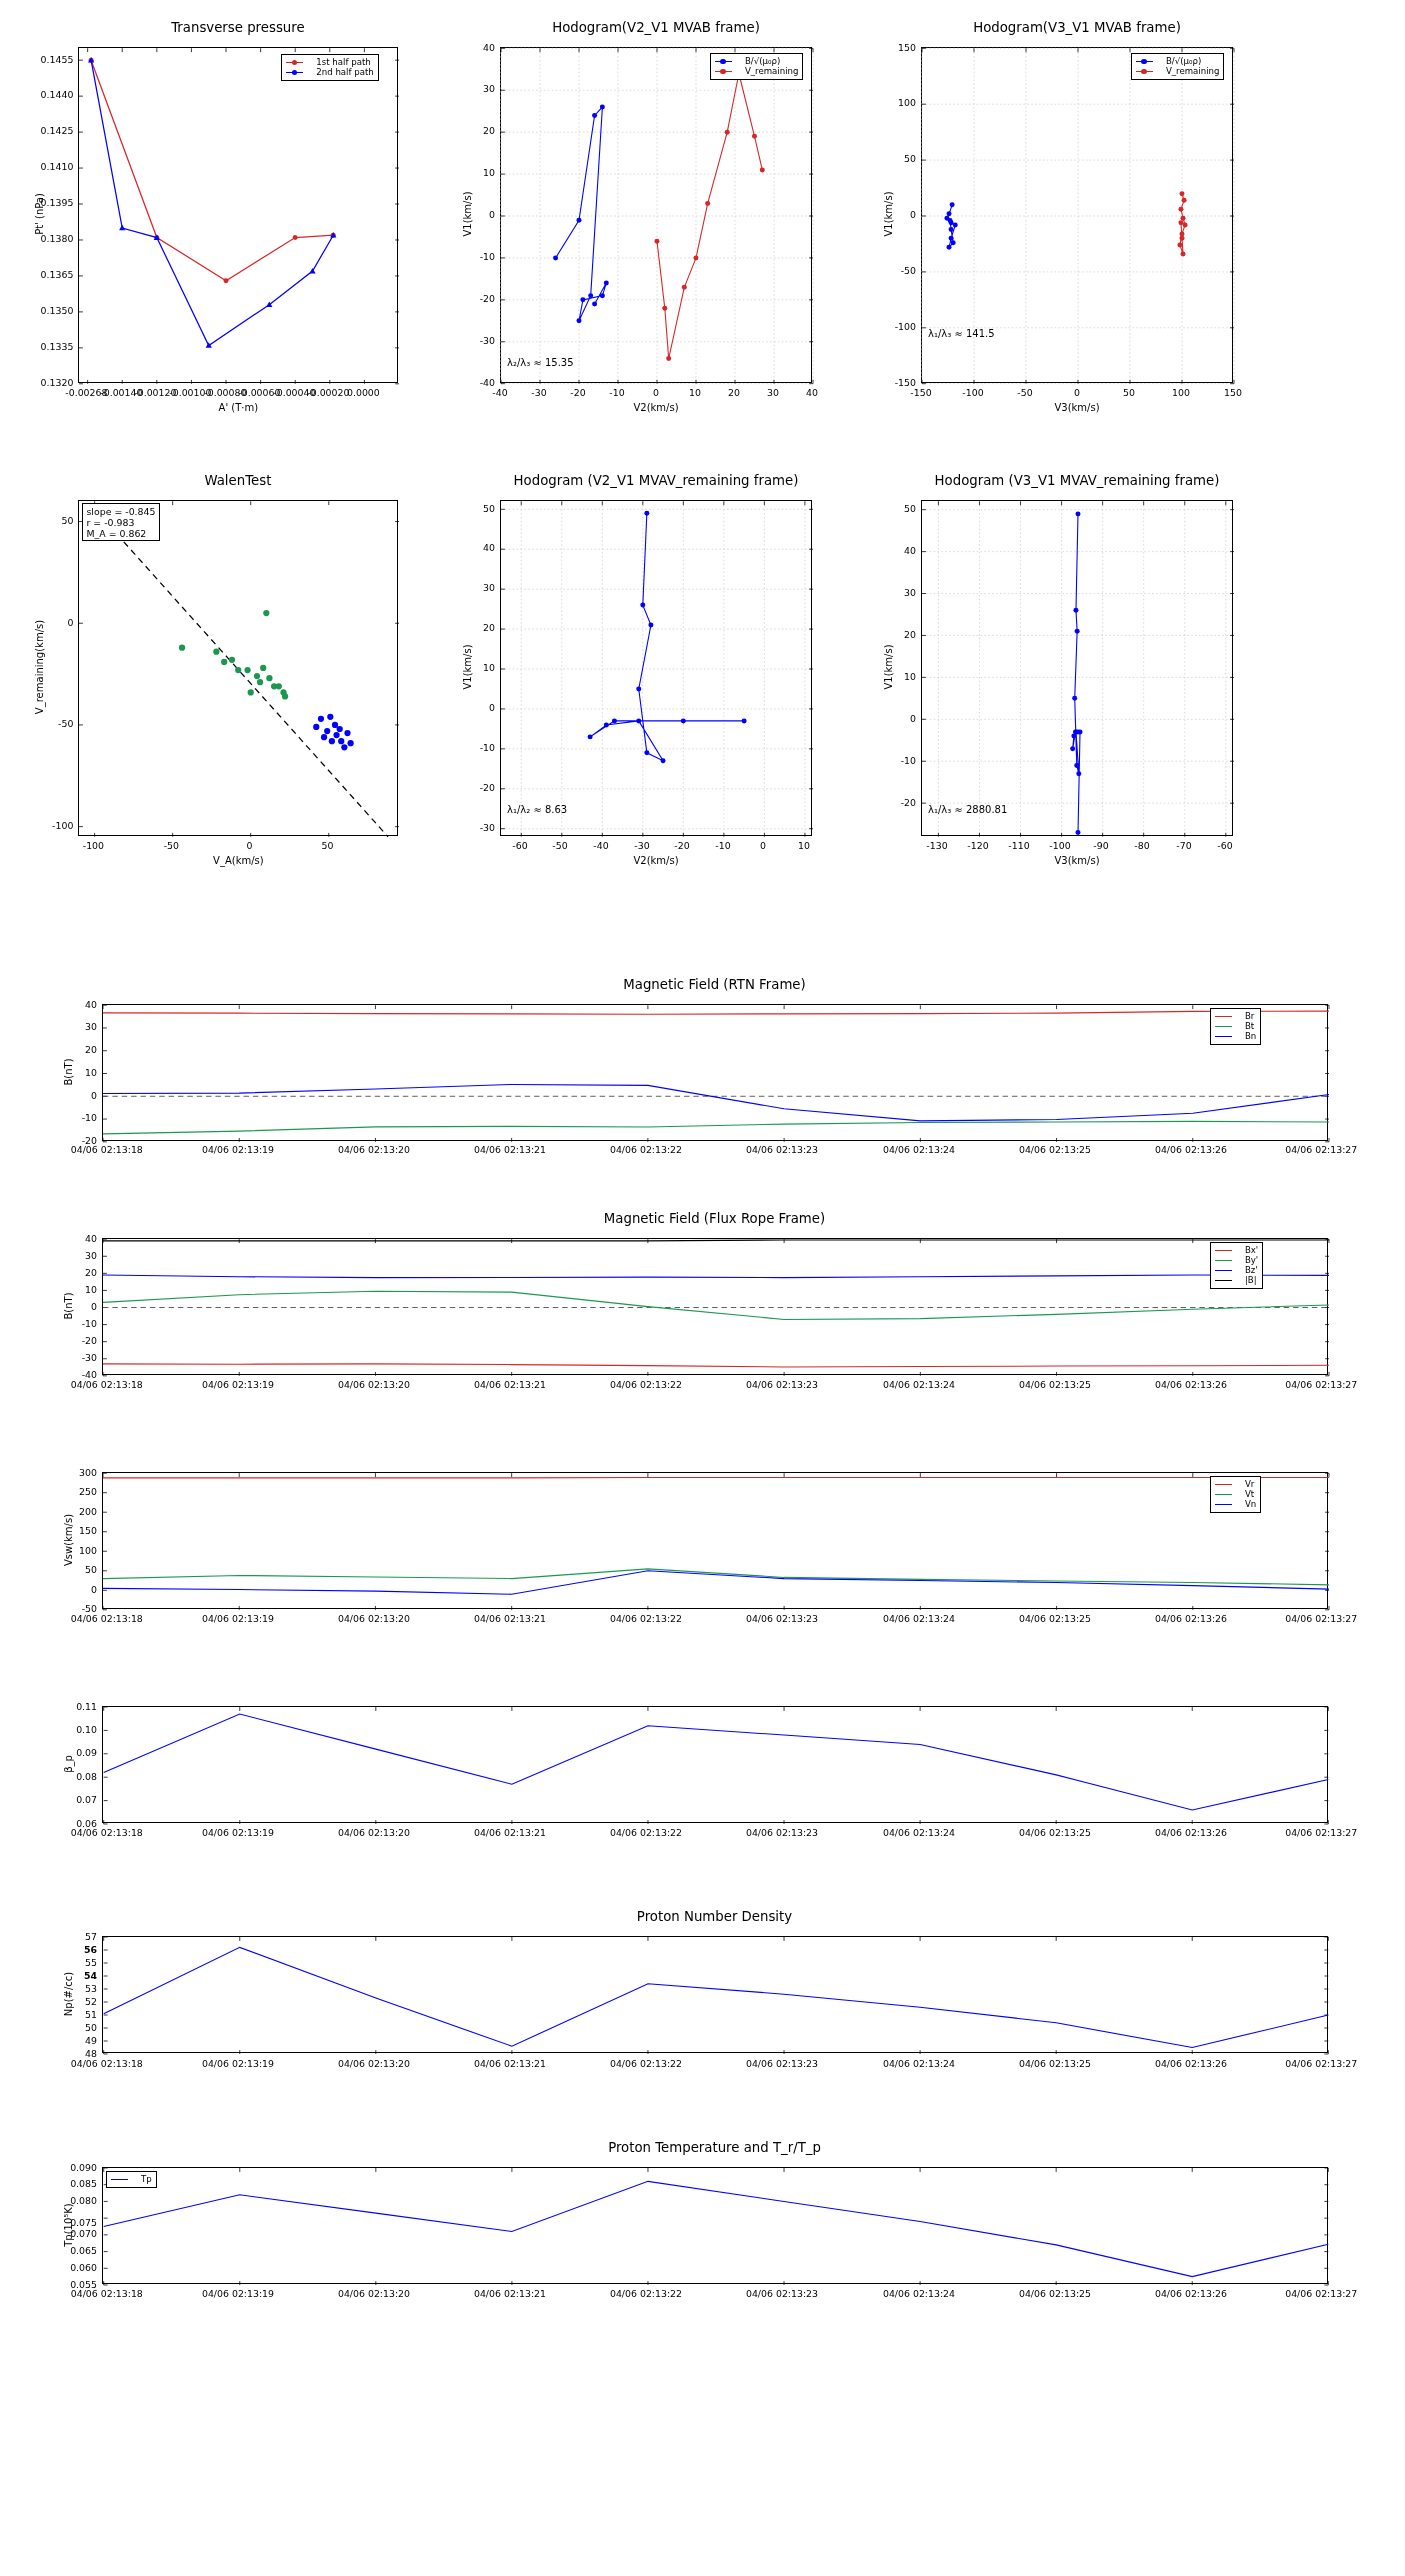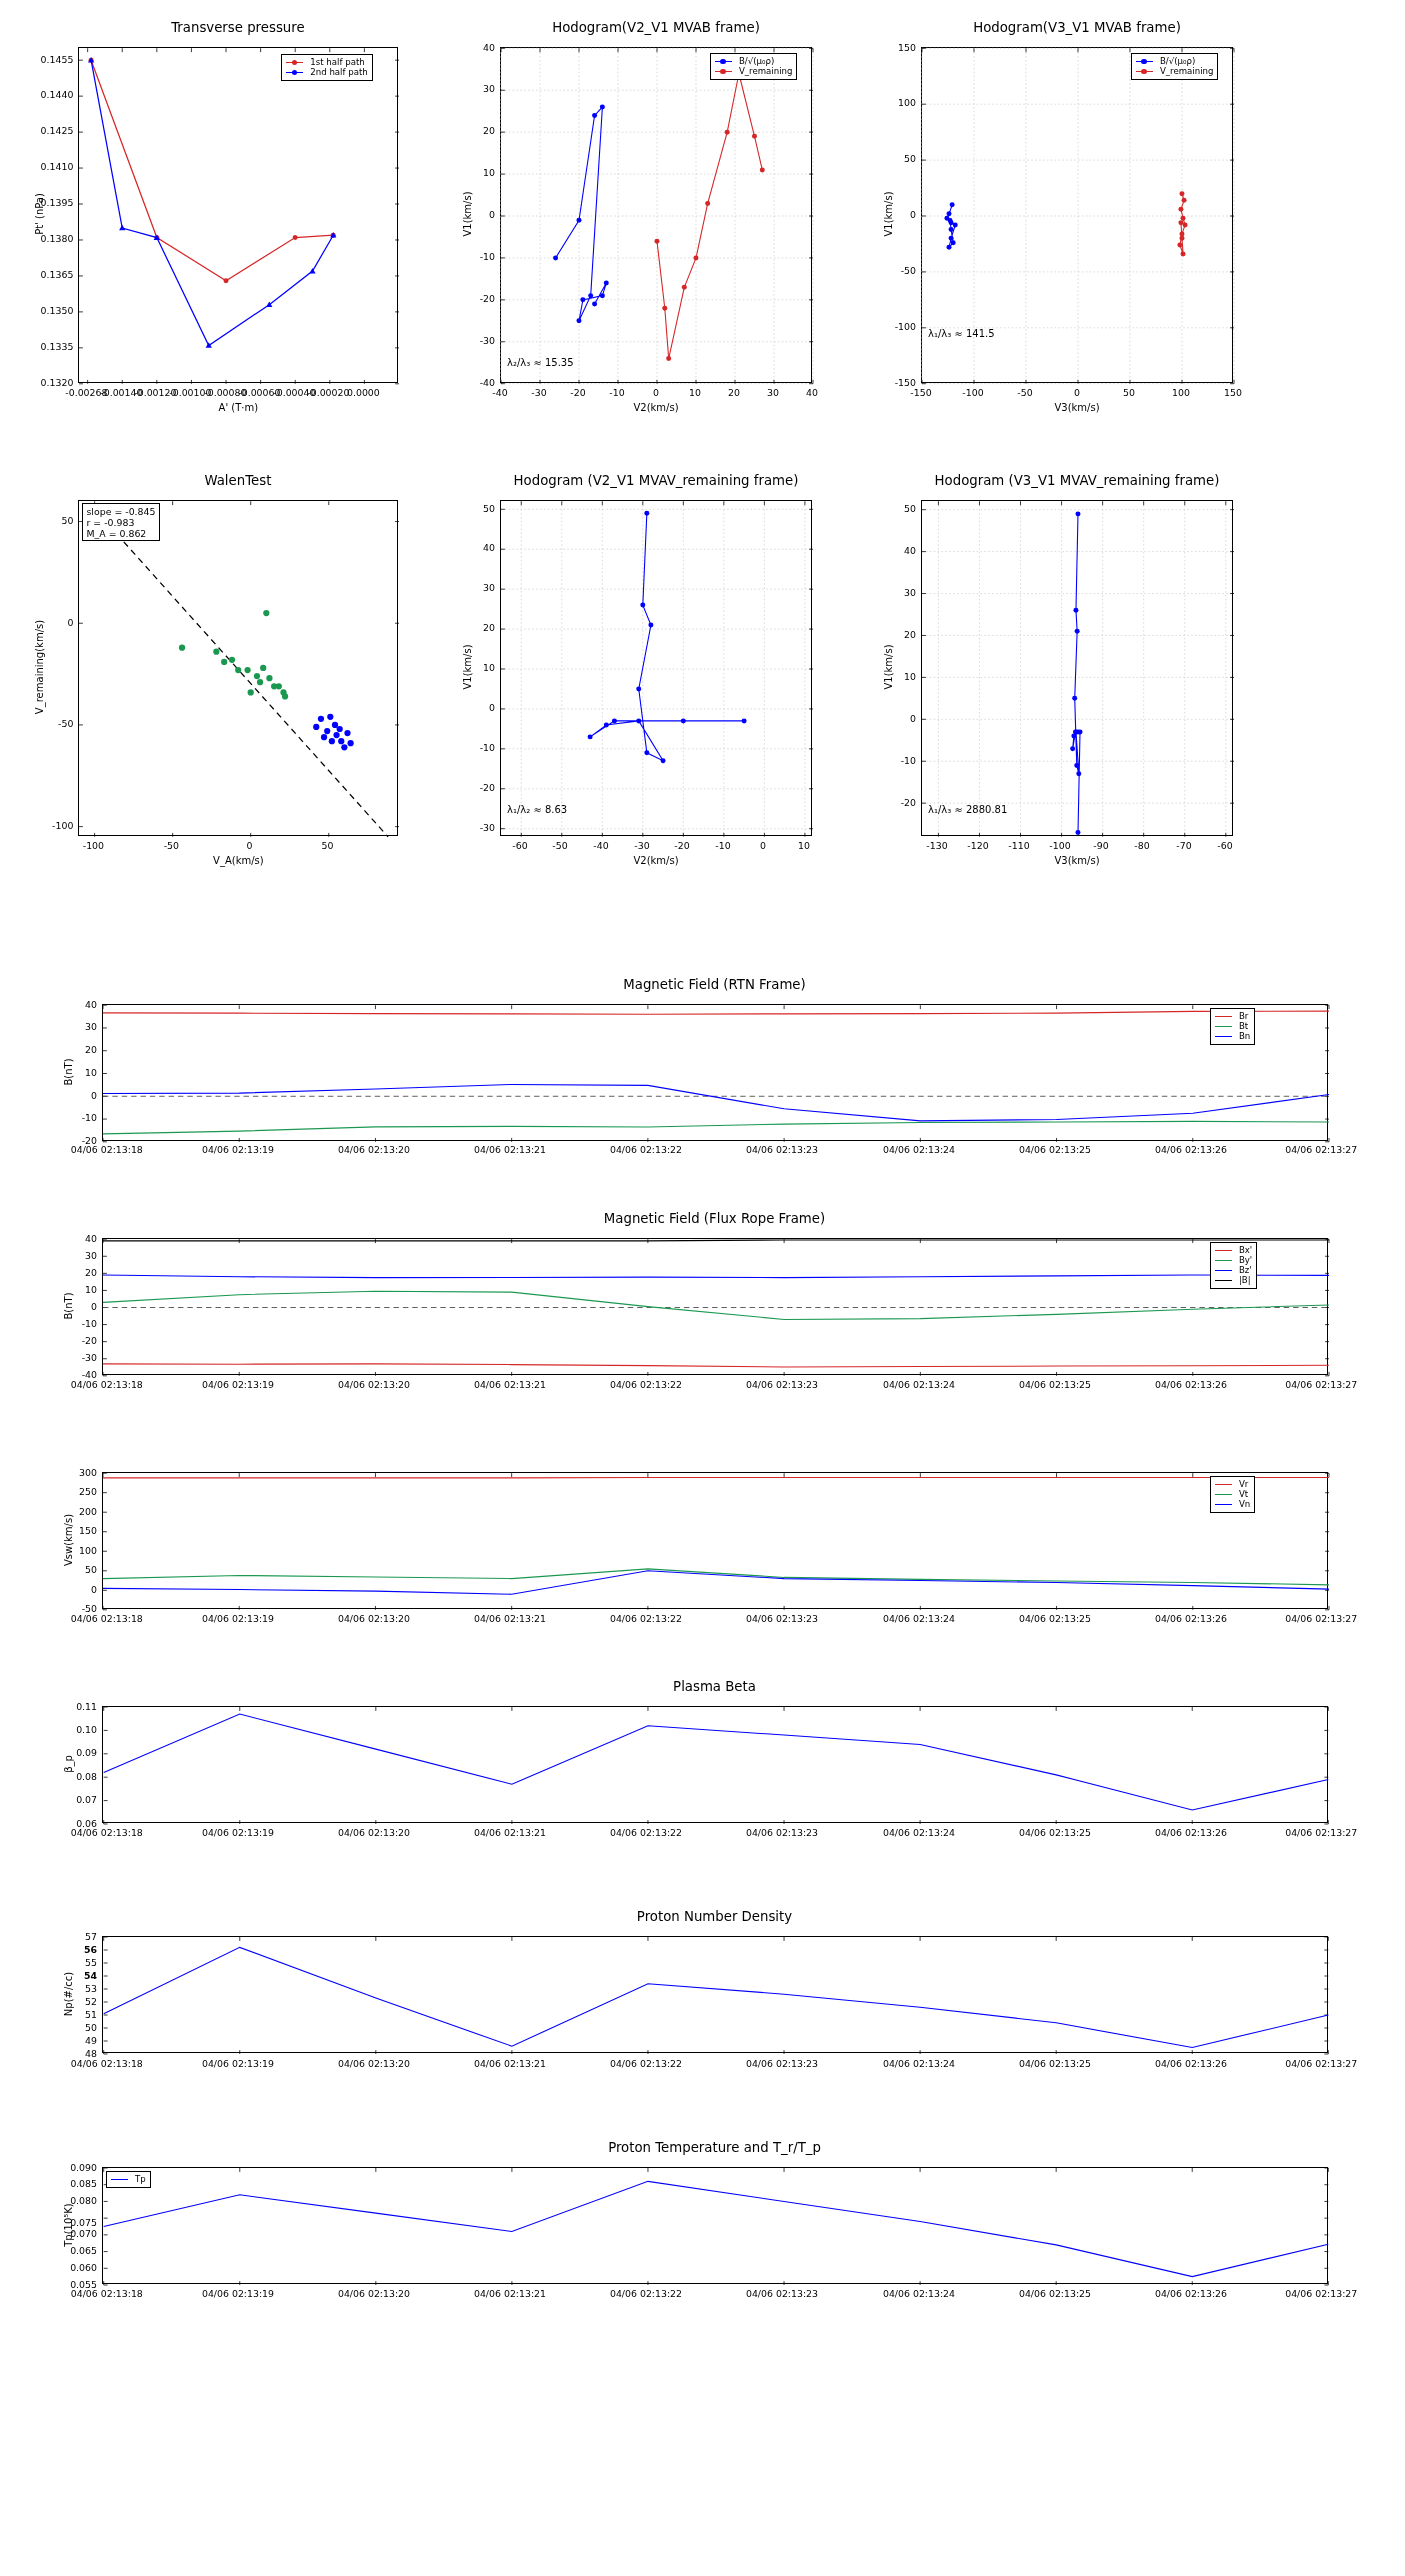--- a/index.html
+++ b/index.html
@@ -6,21 +6,21 @@
   body{width:1405px;height:2576px;font-family:"DejaVu Sans",sans-serif;color:#000;}
   .page{position:relative;width:1405px;height:2576px;}
   .panel{position:absolute;box-sizing:border-box;}
   .axes{position:absolute;border:0.8px solid #000;background:#fff;box-sizing:border-box;}
   .title{position:absolute;width:100%;text-align:center;font-size:13.3px;color:#000;}
   .ylabel{position:absolute;transform-origin:0 0;transform:rotate(-90deg);font-size:10px;white-space:nowrap;}
   .xlabel{position:absolute;font-size:10px;white-space:nowrap;text-align:center;}
   .tickx{position:absolute;font-size:9.4px;white-space:nowrap;transform:translateX(-50%);}
   .ticky{position:absolute;font-size:9.4px;white-space:nowrap;transform:translateY(-50%);text-align:right;}
   .legend{position:absolute;border:0.8px solid #000;background:#fff;font-size:8.6px;padding:2.3px 3.9px;box-sizing:border-box;}
-  .legend .row{display:flex;align-items:center;gap:7px;line-height:10px;white-space:nowrap;}
+  .legend .row{display:flex;align-items:center;gap:13px;line-height:10px;white-space:nowrap;}
   .legend .swatch{display:inline-block;width:17px;height:1.6px;}
   .legend .mk{display:inline-block;width:17px;height:7px;position:relative;}
   .legend .mk i{position:absolute;left:5.5px;top:0.8px;width:5.5px;height:5.5px;border-radius:50%;}
   .annot{position:absolute;font-size:10px;color:#000;}
   .box{position:absolute;border:0.8px solid #000;background:#fff;font-size:9.4px;padding:1.6px 3.1px;line-height:11px;box-sizing:border-box;}
   svg{position:absolute;left:0;top:0;overflow:visible;}
   .grid line{stroke:#cfcfcf;stroke-width:1;stroke-dasharray:2 3;}
 </style>
 </head>
 <body>
@@ -840,21 +840,20 @@
     <div class="tickx" style="left: 238px; top: 1613px;">04/06 02:13:19</div>
     <div class="tickx" style="left: 374px; top: 1613px;">04/06 02:13:20</div>
     <div class="tickx" style="left: 510px; top: 1613px;">04/06 02:13:21</div>
     <div class="tickx" style="left: 646px; top: 1613px;">04/06 02:13:22</div>
     <div class="tickx" style="left: 782px; top: 1613px;">04/06 02:13:23</div>
     <div class="tickx" style="left: 919px; top: 1613px;">04/06 02:13:24</div>
     <div class="tickx" style="left: 1055px; top: 1613px;">04/06 02:13:25</div>
     <div class="tickx" style="left: 1191px; top: 1613px;">04/06 02:13:26</div>
     <div class="tickx" style="left: 1327px; top: 1613px; transform: translateX(-58%);">04/06 02:13:27</div>
     <div class="panel" style="left: 47px; top: 1679px; width: 1335px; height: 187px;">
-      <div class="title" style="left: 0px; top: 0px; width: 1335px;">Plasma Beta</div>
       <div class="axes" style="left: 55px; top: 26.5px; width: 1226px; height: 117px;">
         <svg width="1226" height="117" style="left: 0px; top: 0px;" viewBox="0 0 1570 150">
           <line x1="0" y1="150" x2="5" y2="150" stroke="#000" stroke-width="1"></line>
           <line x1="1570" y1="150" x2="1565" y2="150" stroke="#000" stroke-width="1"></line>
           <line x1="0" y1="119.99999999999997" x2="5" y2="119.99999999999997" stroke="#000" stroke-width="1"></line>
           <line x1="1570" y1="119.99999999999997" x2="1565" y2="119.99999999999997" stroke="#000" stroke-width="1"></line>
           <line x1="0" y1="89.99999999999999" x2="5" y2="89.99999999999999" stroke="#000" stroke-width="1"></line>
           <line x1="1570" y1="89.99999999999999" x2="1565" y2="89.99999999999999" stroke="#000" stroke-width="1"></line>
           <line x1="0" y1="60" x2="5" y2="60" stroke="#000" stroke-width="1"></line>
           <line x1="1570" y1="60" x2="1565" y2="60" stroke="#000" stroke-width="1"></line>

